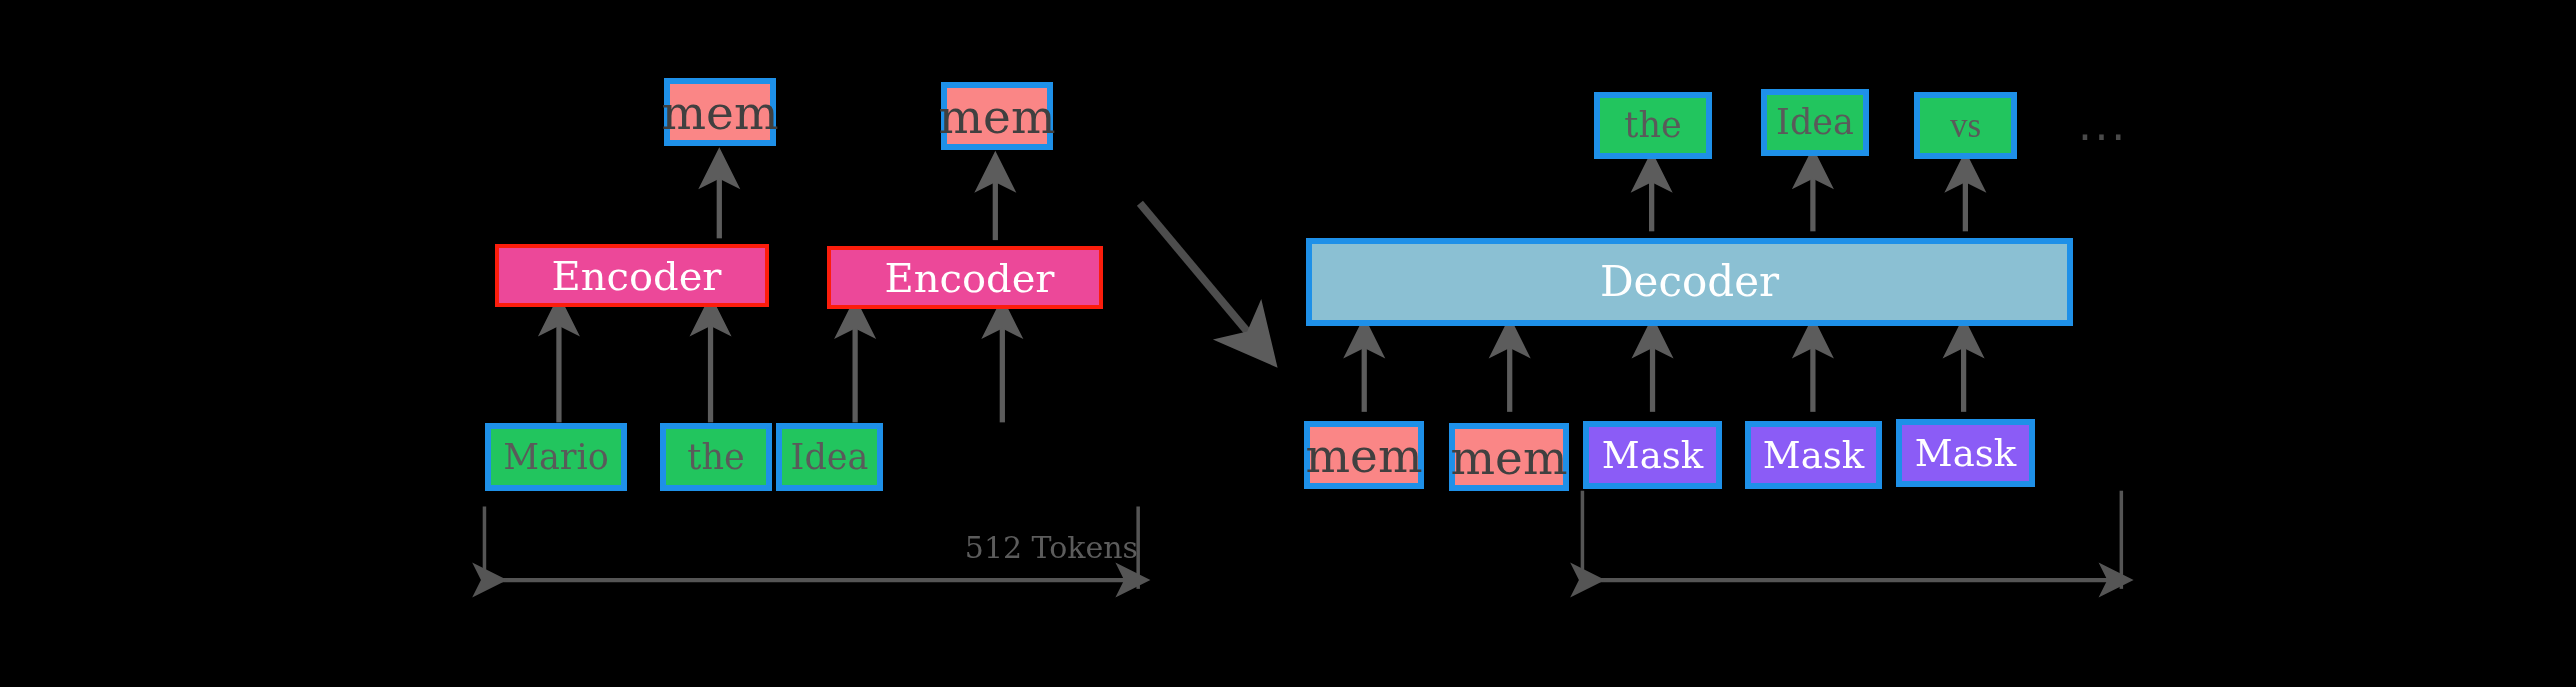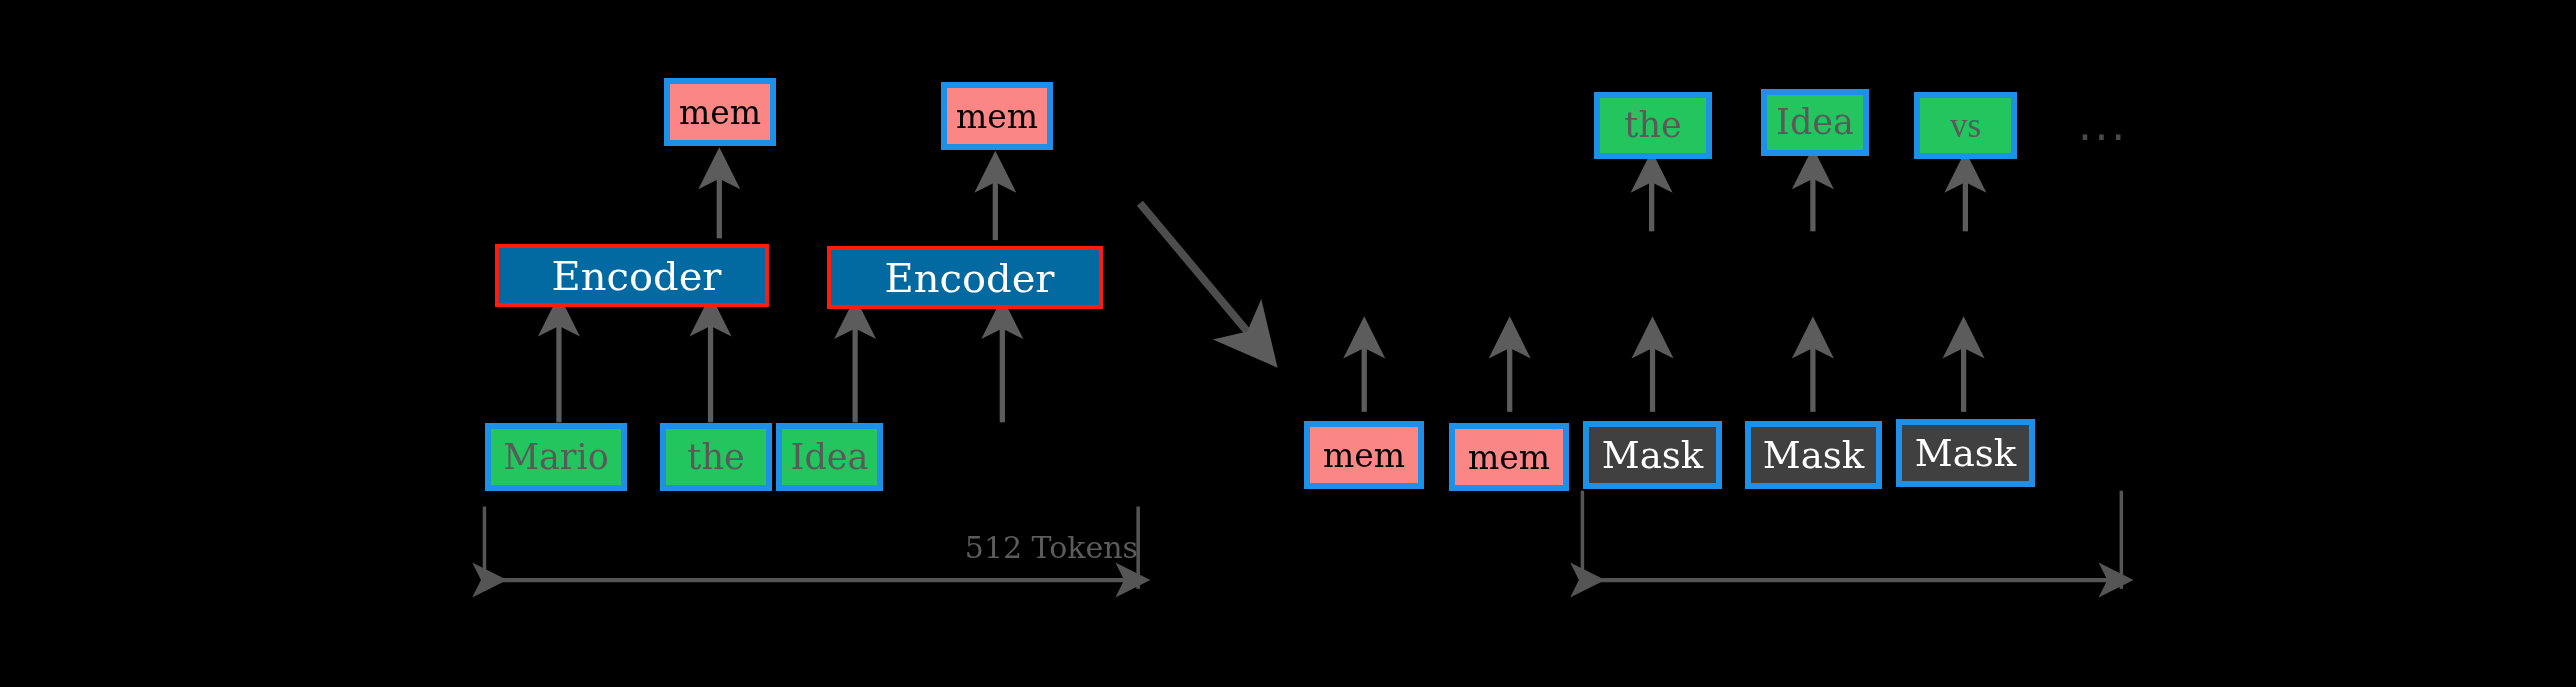--- a/index.html
+++ b/index.html
@@ -15,31 +15,31 @@
         align-items:center;justify-content:center;
         white-space:nowrap;line-height:1;}
 
   
   .tok-outline{
     border:6.1px solid #1e90e8;background:#22c55e;color:#5a5a5a;
     font-size:35px;
     text-align:right;
   }
   .tok-mem{
-    border:6.1px solid #1e90e8;background:#fa8686;color:#000000;
-    font-size:33px;
+    border:6.1px solid #1e90e8;background:#fa8686;color:#404040;
+    font-size:47px;
   }
   .tok-mask{
-    border:6.1px solid #1e90e8;background:#404040;color:#ffffff;
+    border:6.1px solid #1e90e8;background:#8b5cf6;color:#ffffff;
     font-size:37px;
   }
 
   
   .encoder{
-    border:4.4px solid #fc1d0c;background:#0369a1;color:#ffffff;
+    border:4.4px solid #fc1d0c;background:#ec4899;color:#ffffff;
     font-size:40px;
     padding-left:9px;
   }
   .decoder{
     border:6.1px solid #1e90e8;background:#8bc0d3;color:#ffffff;
     font-size:42px;
   }
 
   
   .dimlabel{
@@ -140,20 +140,23 @@
   <div class="node tok-outline" style="left:1761px;top:89px;width:108px;height:67px;">
     <span>Idea</span>
   </div>
 
   <div class="node tok-outline" style="left:1914px;top:92px;width:103px;height:67px;font-family:Liberation Serif, serif;">
     <span>vs</span>
   </div>
 
   <div class="ellipsis" style="left:2078px;top:103px;">...</div>
 
+  <div class="node decoder" style="left:1306px;top:238px;width:767px;height:88px;">
+    <span>Decoder</span>
+  </div>
 
   <div class="node tok-mem" style="left:1304px;top:421px;width:120px;height:68px;">
     <span>mem</span>
   </div>
 
   <div class="node tok-mem" style="left:1449px;top:423px;width:120px;height:68px;">
     <span>mem</span>
   </div>
 
   <div class="node tok-mask" style="left:1583px;top:421px;width:139px;height:68px;">

